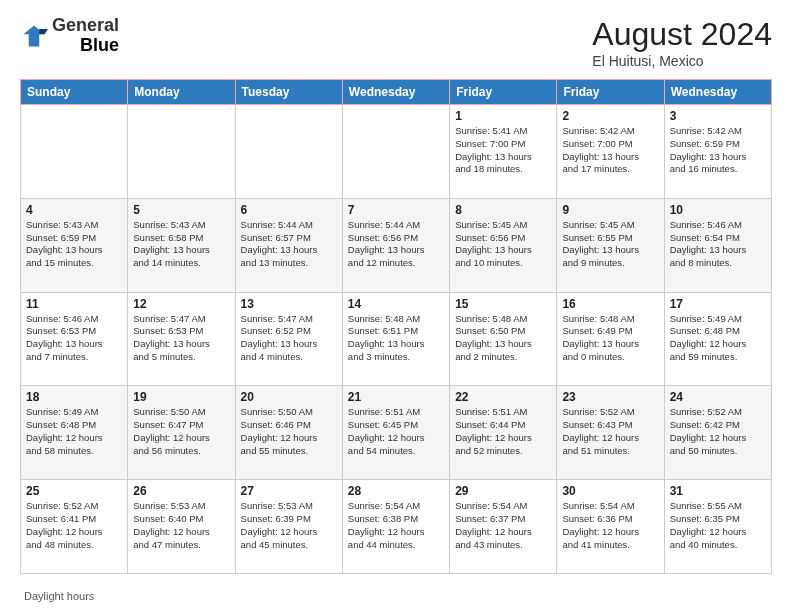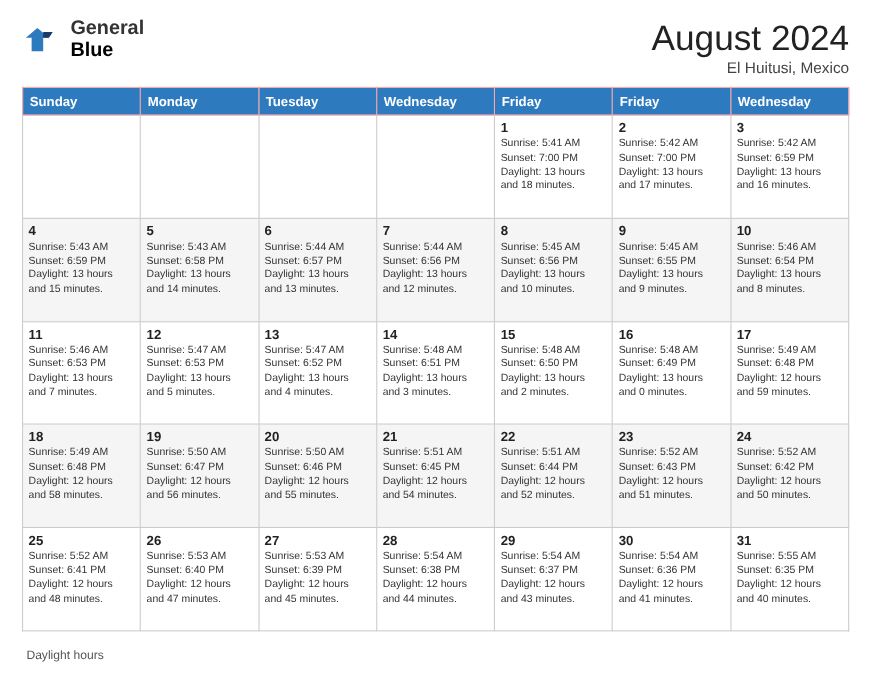--- a/index.html
+++ b/index.html
@@ -19,34 +19,34 @@
     }
     .header {
       display: flex;
       justify-content: space-between;
       align-items: flex-start;
       margin-bottom: 10px;
     }
     .logo {
       display: flex;
       align-items: center;
-      gap: 16px;
+      gap: 4px;
+      text-align: right;
     }
     .logo-text {
       font-size: 18px;
       font-weight: bold;
       color: #333;
       line-height: 1.1;
     }
     .logo-icon {
       width: 28px;
       height: 28px;
     }
     .title-block {
-      text-align: right;
     }
     .month-year {
       font-size: 32px;
       font-weight: normal;
       color: #222;
     }
     .location {
       font-size: 14px;
       color: #444;
     }

